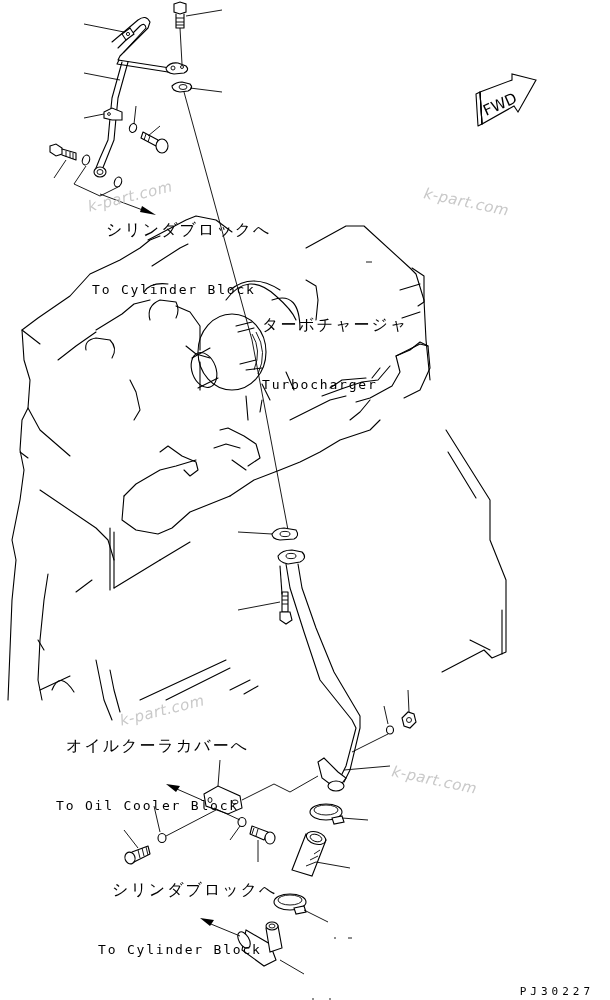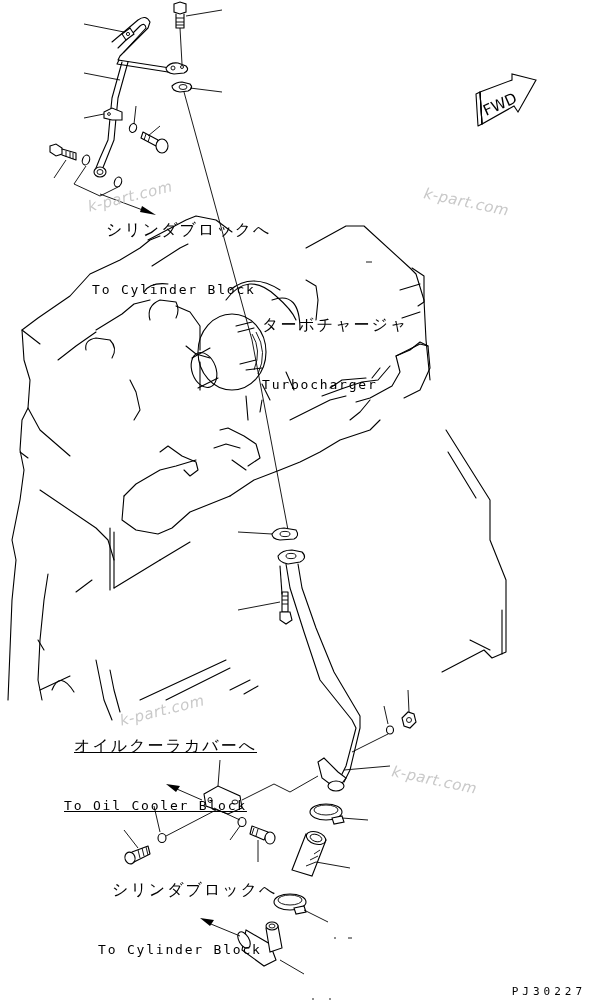--- a/index.html
+++ b/index.html
@@ -15,21 +15,21 @@
     font-size: 13px; line-height: 16px;
   }
   .label .jp { display: block; font-size: 16px; letter-spacing: 2px; }
   .label .en { display: block; margin-top: 44px; }
   .watermark {
     position: absolute; font-family: "DejaVu Sans", sans-serif; font-size: 15px;
     color: #c9c9c9; font-style: italic; transform: rotate(-14deg);
     transform-origin: left center; letter-spacing: 0.5px;
   }
   .code {
-    position: absolute; right: 24px; bottom: 2px; font-family: "DejaVu Sans Mono", monospace;
+    position: absolute; right: 16px; bottom: 2px; font-family: "DejaVu Sans Mono", monospace;
     font-size: 11px; letter-spacing: 4px; color: #000;
   }
   .fwd-text { font-family: "DejaVu Sans", sans-serif; font-size: 15px; }
 </style>
 </head>
 <body>
 
 <div class="canvas">
 
   <svg class="drawing" width="610" height="1000" viewBox="0 0 610 1000">
@@ -297,21 +297,21 @@
   <div class="label" style="left:92px; top:222px;">
     <span class="jp" style="padding-left:14px;">シリンダブロックへ</span>
     <span class="en">To Cylinder Block</span>
   </div>
 
   <div class="label" style="left:262px; top:317px;">
     <span class="jp">ターボチャージャ</span>
     <span class="en">Turbocharger</span>
   </div>
 
-  <div class="label" style="left:64px; top:738px;text-decoration:underline;">
+  <div class="label" style="left:56px; top:738px;">
     <span class="jp" style="padding-left:10px;">オイルクーラカバーへ</span>
     <span class="en">To Oil Cooler Block</span>
   </div>
 
   <div class="label" style="left:98px; top:882px;">
     <span class="jp" style="padding-left:14px;">シリンダブロックへ</span>
     <span class="en">To Cylinder Block</span>
   </div>
 
   <div class="code">PJ30227</div>

